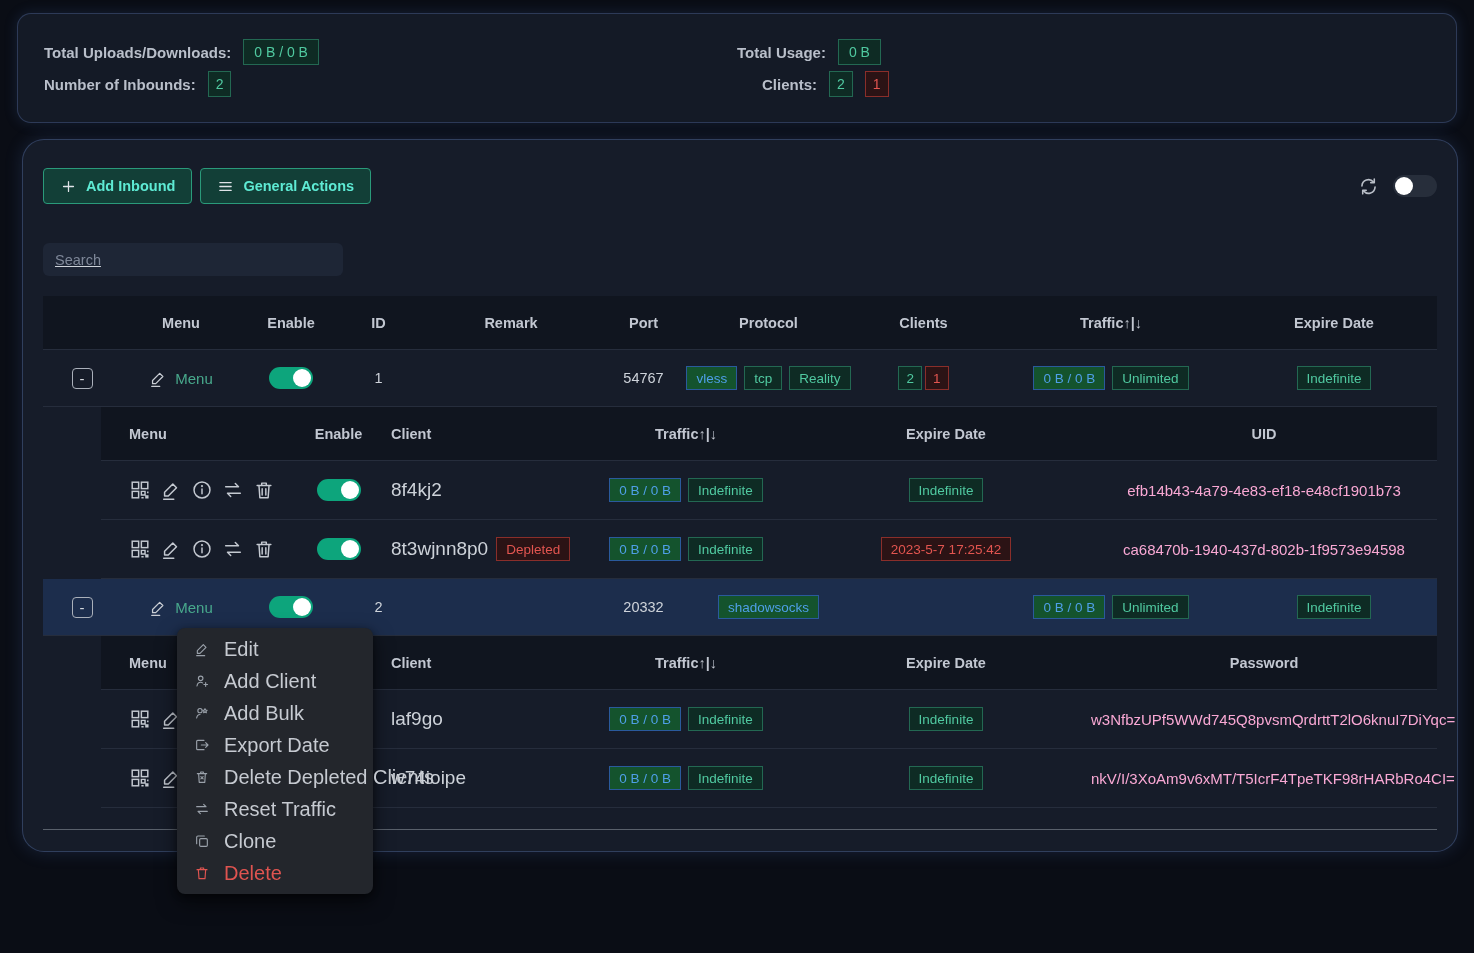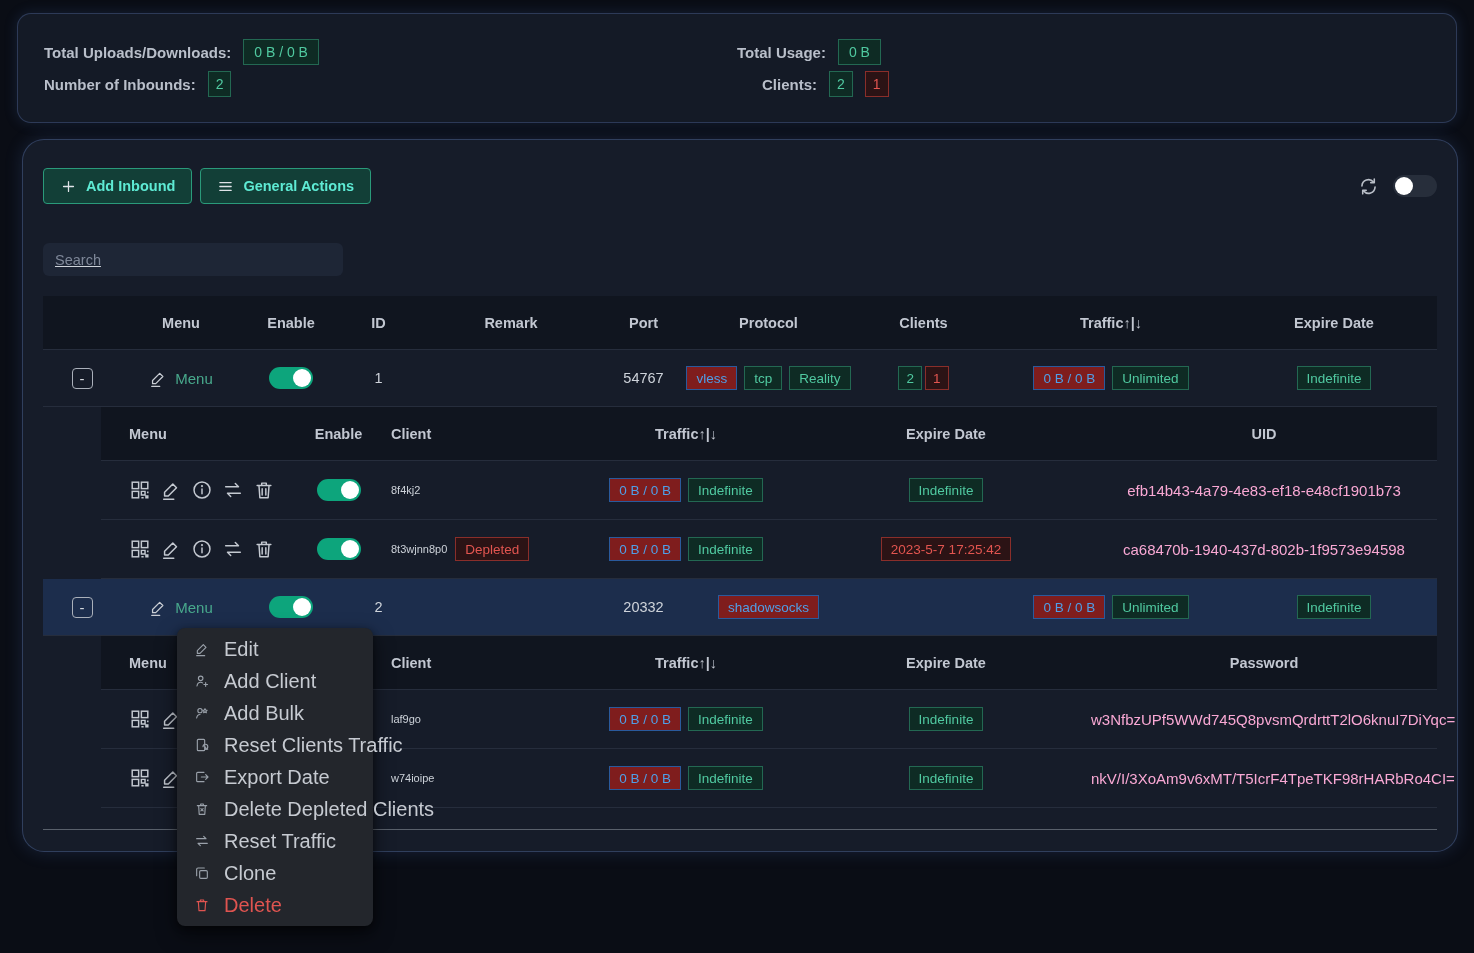--- a/index.html
+++ b/index.html
@@ -85,25 +85,25 @@
   .icon-group { display:flex; gap:9px; color:#c4c9d1; }
   .icon-group .ri { display:flex; cursor:pointer; }
   .icon-group svg { width:22px; height:22px; }
   .badge {
     display:inline-flex; align-items:center; height:24px; padding:0 9px;
     border-radius:0; font-size:13.5px; border:1px solid; white-space:nowrap;
   }
   .badge-lg { height:26px; font-size:14px; padding:0 10px; }
   .badge-sq { padding:0 7px; }
   .bg-green { color:#50c9a0; border-color:#236852; background:#0e2b24; }
-  .bg-blue  { color:#4f9fe8; border-color:#2a5a9c; background:#7f1d1d; }
+  .bg-blue  { color:#4f9fe8; border-color:#2a5a9c; background:#14532d; }
   .bg-red   { color:#e25550; border-color:#8a2e2a; background:#2b1315; }
   .badge-group { display:flex; gap:7px; align-items:center; }
   .badge-group.tight { gap:3px; }
-  .client-name { color:#cdd2d9; font-size:11px; }
+  .client-name { color:#cdd2d9; font-size:19px; }
   .status-badge { margin-left:8px; }
   .mono-text { color:#f9a8d4; font-size:15px; }
   .cell-text { color:#ced3da; font-size:14.5px; }
   
   .context-menu {
     position:absolute; left:134px; top:332px; width:196px;
     background:#23262c; border-radius:8px; padding:5px 0; z-index:20;
     box-shadow:0 8px 20px rgba(0,0,0,.55), 0 2px 6px rgba(0,0,0,.4);
   }
   .cm-item { display:flex; align-items:center; gap:14px; height:32px; padding:0 10px 0 17px; font-size:20px; color:#c6cad1; cursor:pointer; white-space:nowrap; }
@@ -544,30 +544,20 @@
               <circle cx="9" cy="8.5" r="3.2"></circle>
               <path d="M4 19.5c.5-3.2 2.5-5.2 5-5.2"></path>
               <path d="M16.5 5.5l1 2 2.2.3-1.6 1.6.4 2.2-2-1-2 1 .4-2.2-1.6-1.6 2.2-.3 1-2z"></path>
             </svg>
           </span>
         <span>Add Bulk</span>
       </div>
       <div class="cm-item">
         <span class="cicon">
             <svg viewBox="0 0 24 24" fill="none" stroke="currentColor" stroke-width="1.7" stroke-linecap="round" stroke-linejoin="round">
-              <rect x="5" y="3.5" width="11" height="17" rx="1.5"></rect>
-              <path d="M13.5 14.5a3.6 3.6 0 1 1 3.6 3.6"></path>
-              <path d="M17.5 15v3.2h3"></path>
-            </svg>
-          </span>
-        <span>Reset Clients Traffic</span>
-      </div>
-      <div class="cm-item">
-        <span class="cicon">
-            <svg viewBox="0 0 24 24" fill="none" stroke="currentColor" stroke-width="1.7" stroke-linecap="round" stroke-linejoin="round">
               <path d="M15 5H5.5A1.5 1.5 0 0 0 4 6.5v11A1.5 1.5 0 0 0 5.5 19H15"></path>
               <path d="M11 12h10M17.5 8.5L21 12l-3.5 3.5"></path>
             </svg>
           </span>
         <span>Export Date</span>
       </div>
       <div class="cm-item">
         <span class="cicon">
             <svg viewBox="0 0 24 24" fill="none" stroke="currentColor" stroke-width="1.7" stroke-linecap="round" stroke-linejoin="round">
               <path d="M5 7h14M10 7V4.5h4V7M7 7l.8 13h8.4L17 7"></path>

